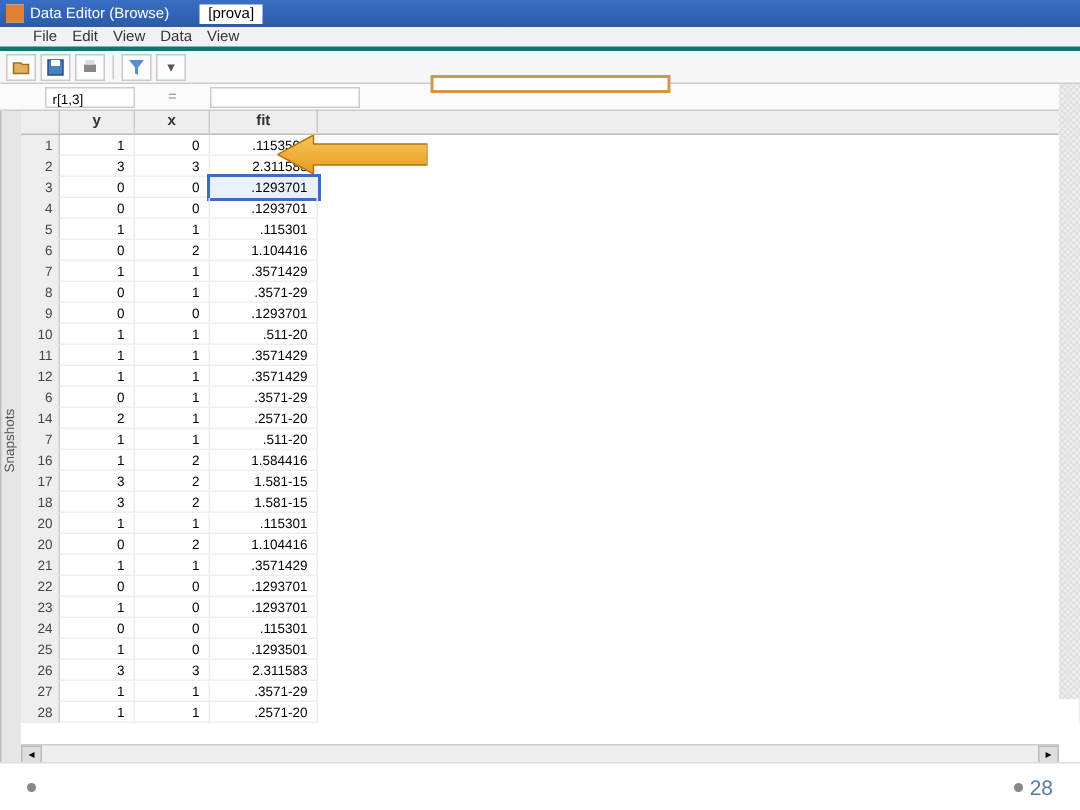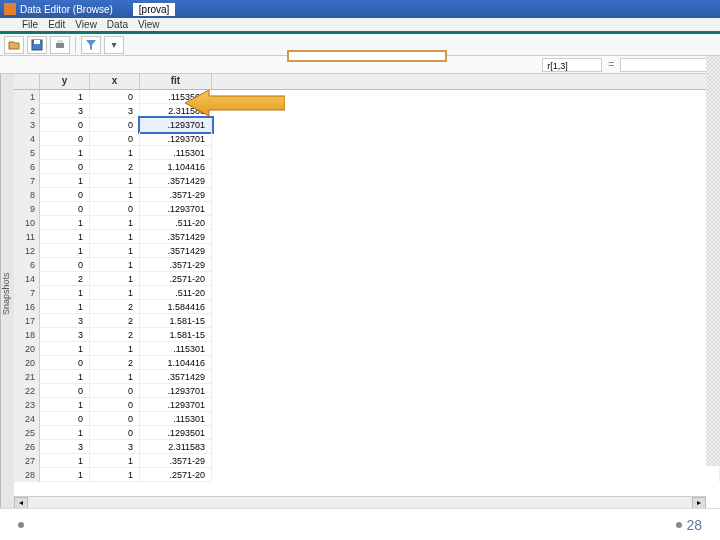--- a/index.html
+++ b/index.html
@@ -20,21 +20,21 @@
   .cell { border-right:1px solid #eee; border-bottom:1px solid #eee; text-align:right; padding-right:6px; font-size:9px; height:14px; line-height:14px; }
   .highlight-cell { outline:2px solid #3a6ec5; background:#eaf1fb; }
   .callout { position:absolute; top:50px; left:287px; width:160px; background:#fff; border:2px solid #cc9a4a; padding:4px 8px; text-align:center; font-family: 'Times New Roman', serif; font-size:16px; line-height:1.2; z-index:10; }
   .arrow { position:absolute; top:90px; left:185px; z-index:9; }
   .footer { position:absolute; bottom:0; left:0; right:0; height:32px; background:#fff; border-top:1px solid #ddd; display:flex; align-items:center; justify-content:space-between; padding:0 18px; }
   .bullet { width:6px; height:6px; background:#888; border-radius:50%; display:inline-block; }
   .pagenum { color:#5a7aa0; font-size:14px; display:flex; align-items:center; gap:4px; }
   .scrollgutter { position:absolute; right:0; top:56px; width:14px; height:410px; background: repeating-conic-gradient(#ddd 0% 25%, #eee 0% 50%) 50% / 4px 4px; }
   .hscroll { position:absolute; left:14px; right:14px; bottom:32px; height:12px; background:#eee; border-top:1px solid #ccc; display:flex; align-items:center; }
   .hscroll .arrowbtn { width:14px; height:12px; background:#ddd; border:1px solid #bbb; font-size:8px; text-align:center; line-height:10px; cursor:pointer; }
-  .formula-row { display:flex; align-items:center; height:18px; background:#fafafa; border-bottom:1px solid #ccc; font-size:10px; gap:6px;justify-content:flex-end; }
+  .formula-row { display:flex; align-items:center; height:18px; background:#fafafa; border-bottom:1px solid #ccc; padding-left:30px; font-size:10px; gap:22px; }
   .formula-box { background:#fff; border:1px solid #ccc; padding:0 4px; min-width:60px; height:14px; line-height:14px; font-size:9px; }
 </style>
 </head>
 <body>
 
 <div class="top-blue">
   <span style="width:12px;height:12px;background:#fff;margin-right:4px;">
     <svg viewBox="0 0 10 10">
         <rect width="10" height="10" fill="#e08030"></rect>
       </svg>

